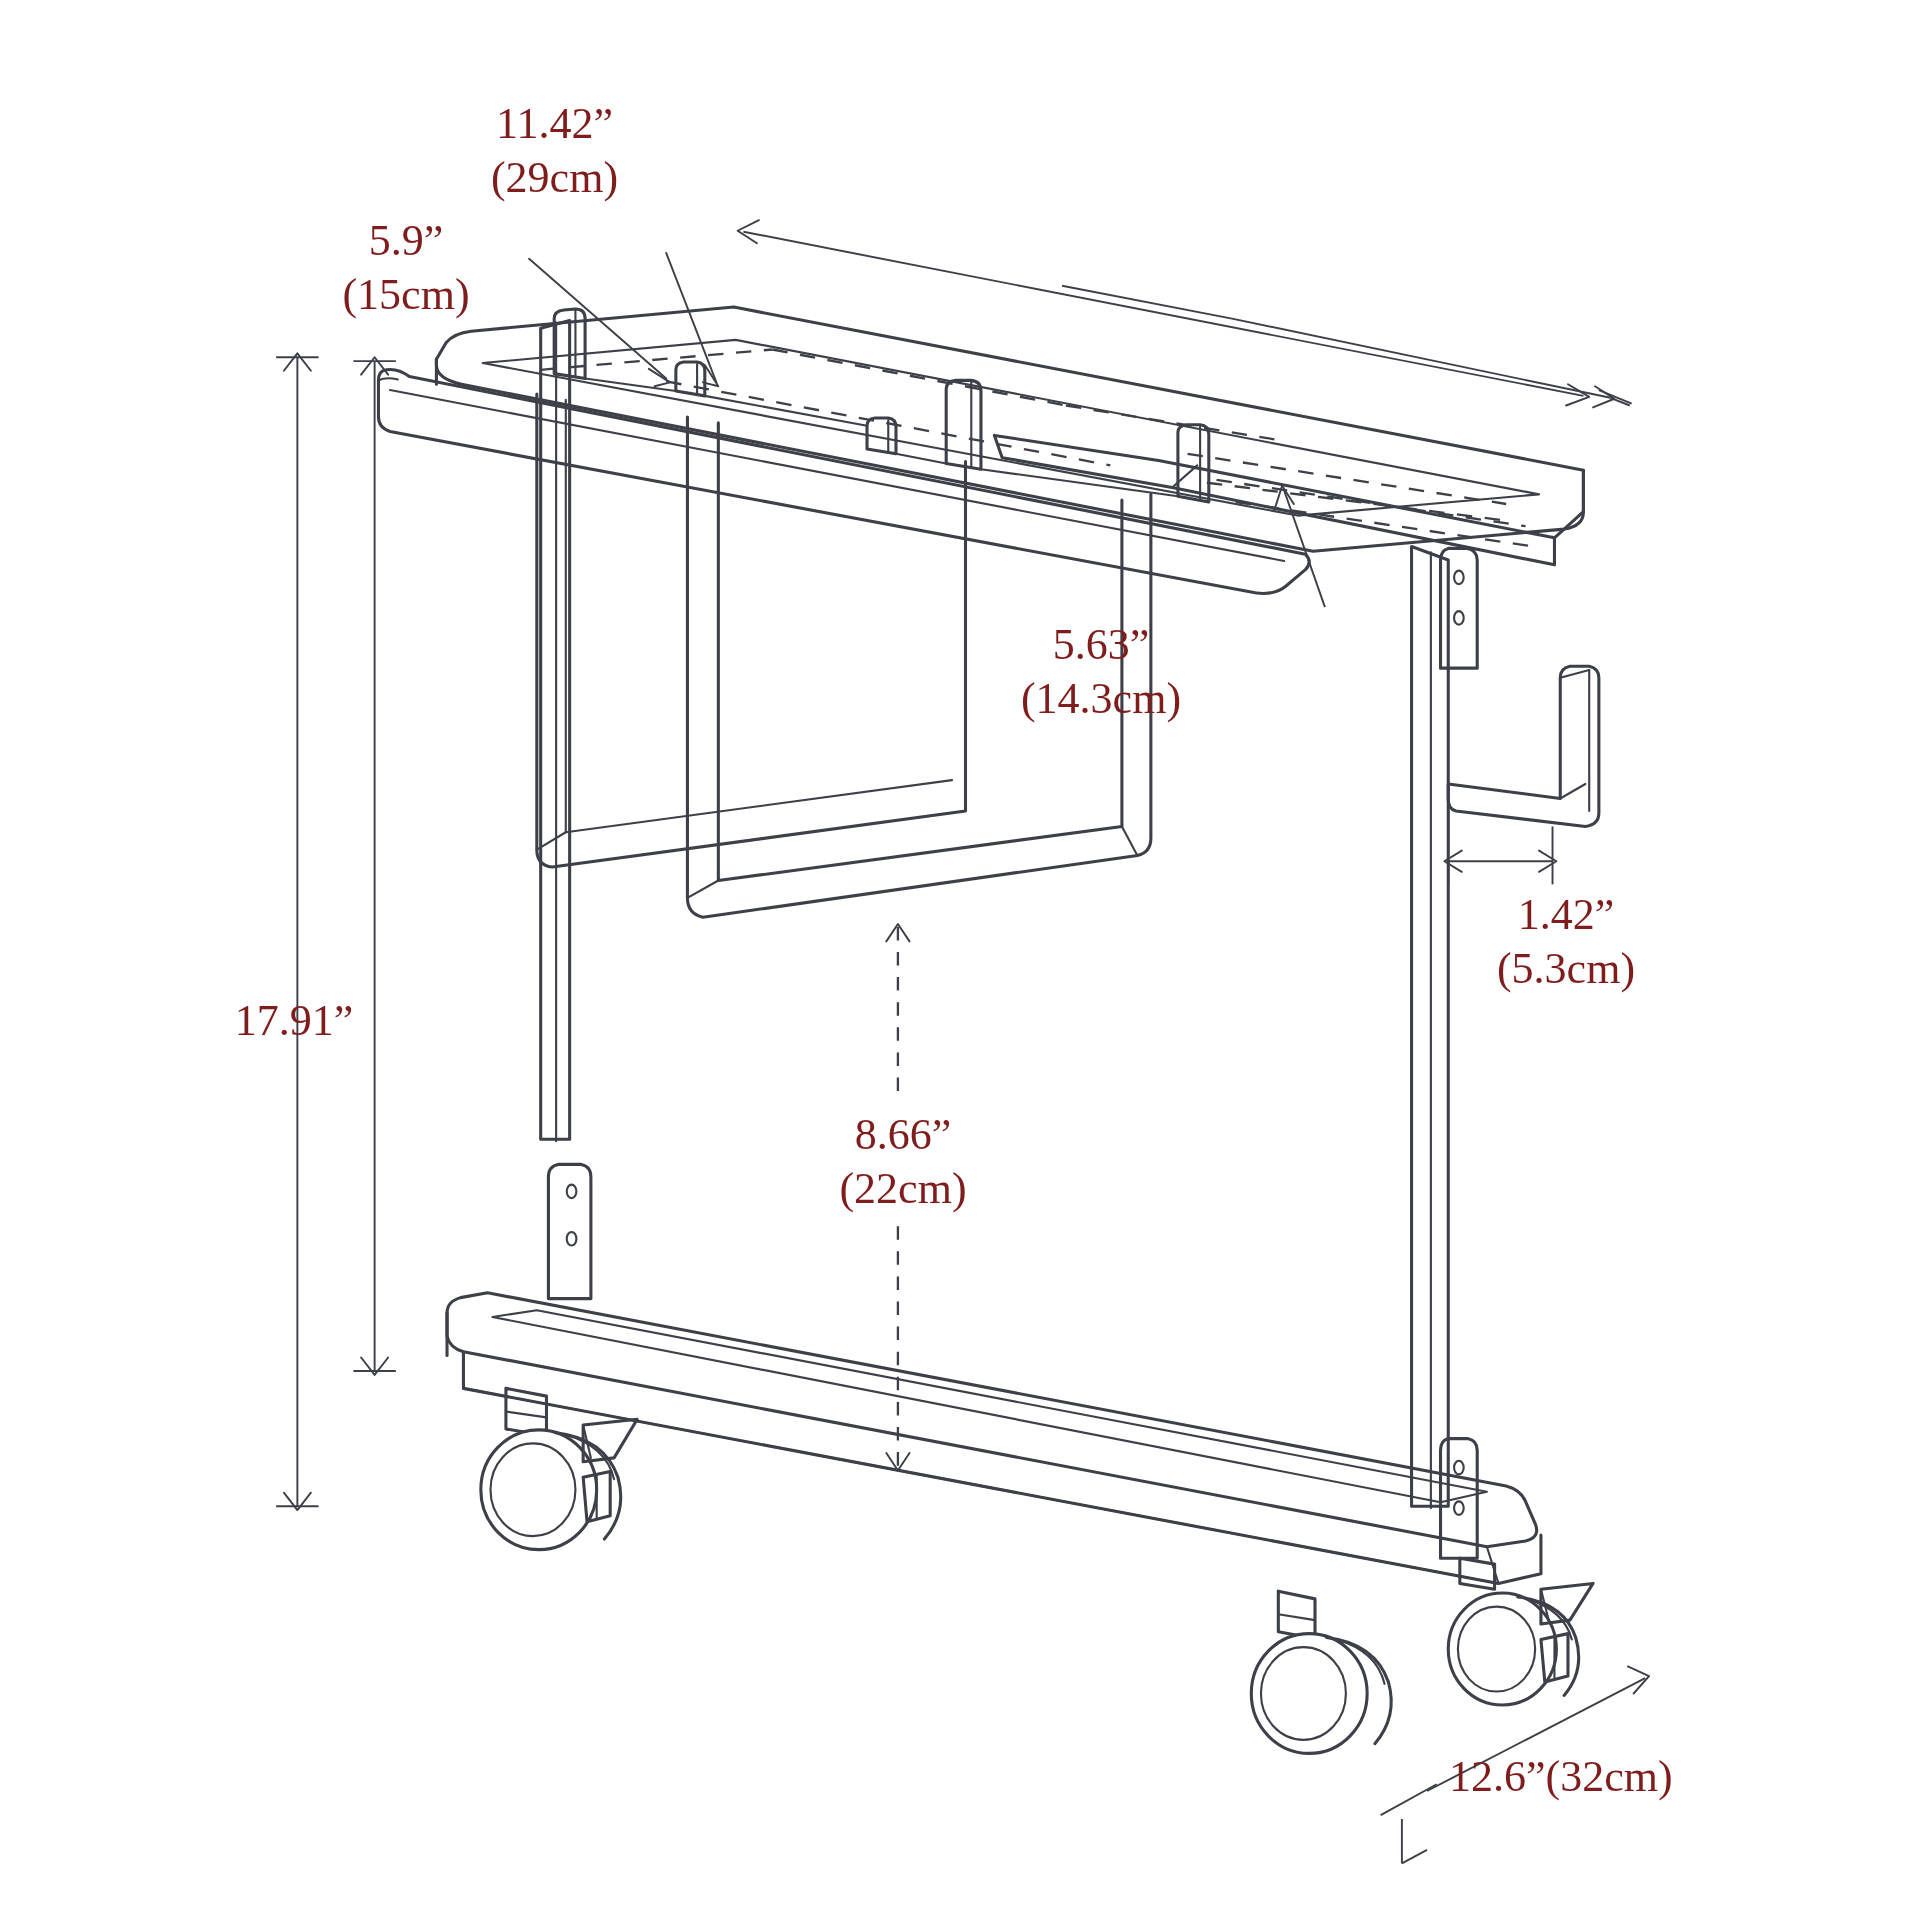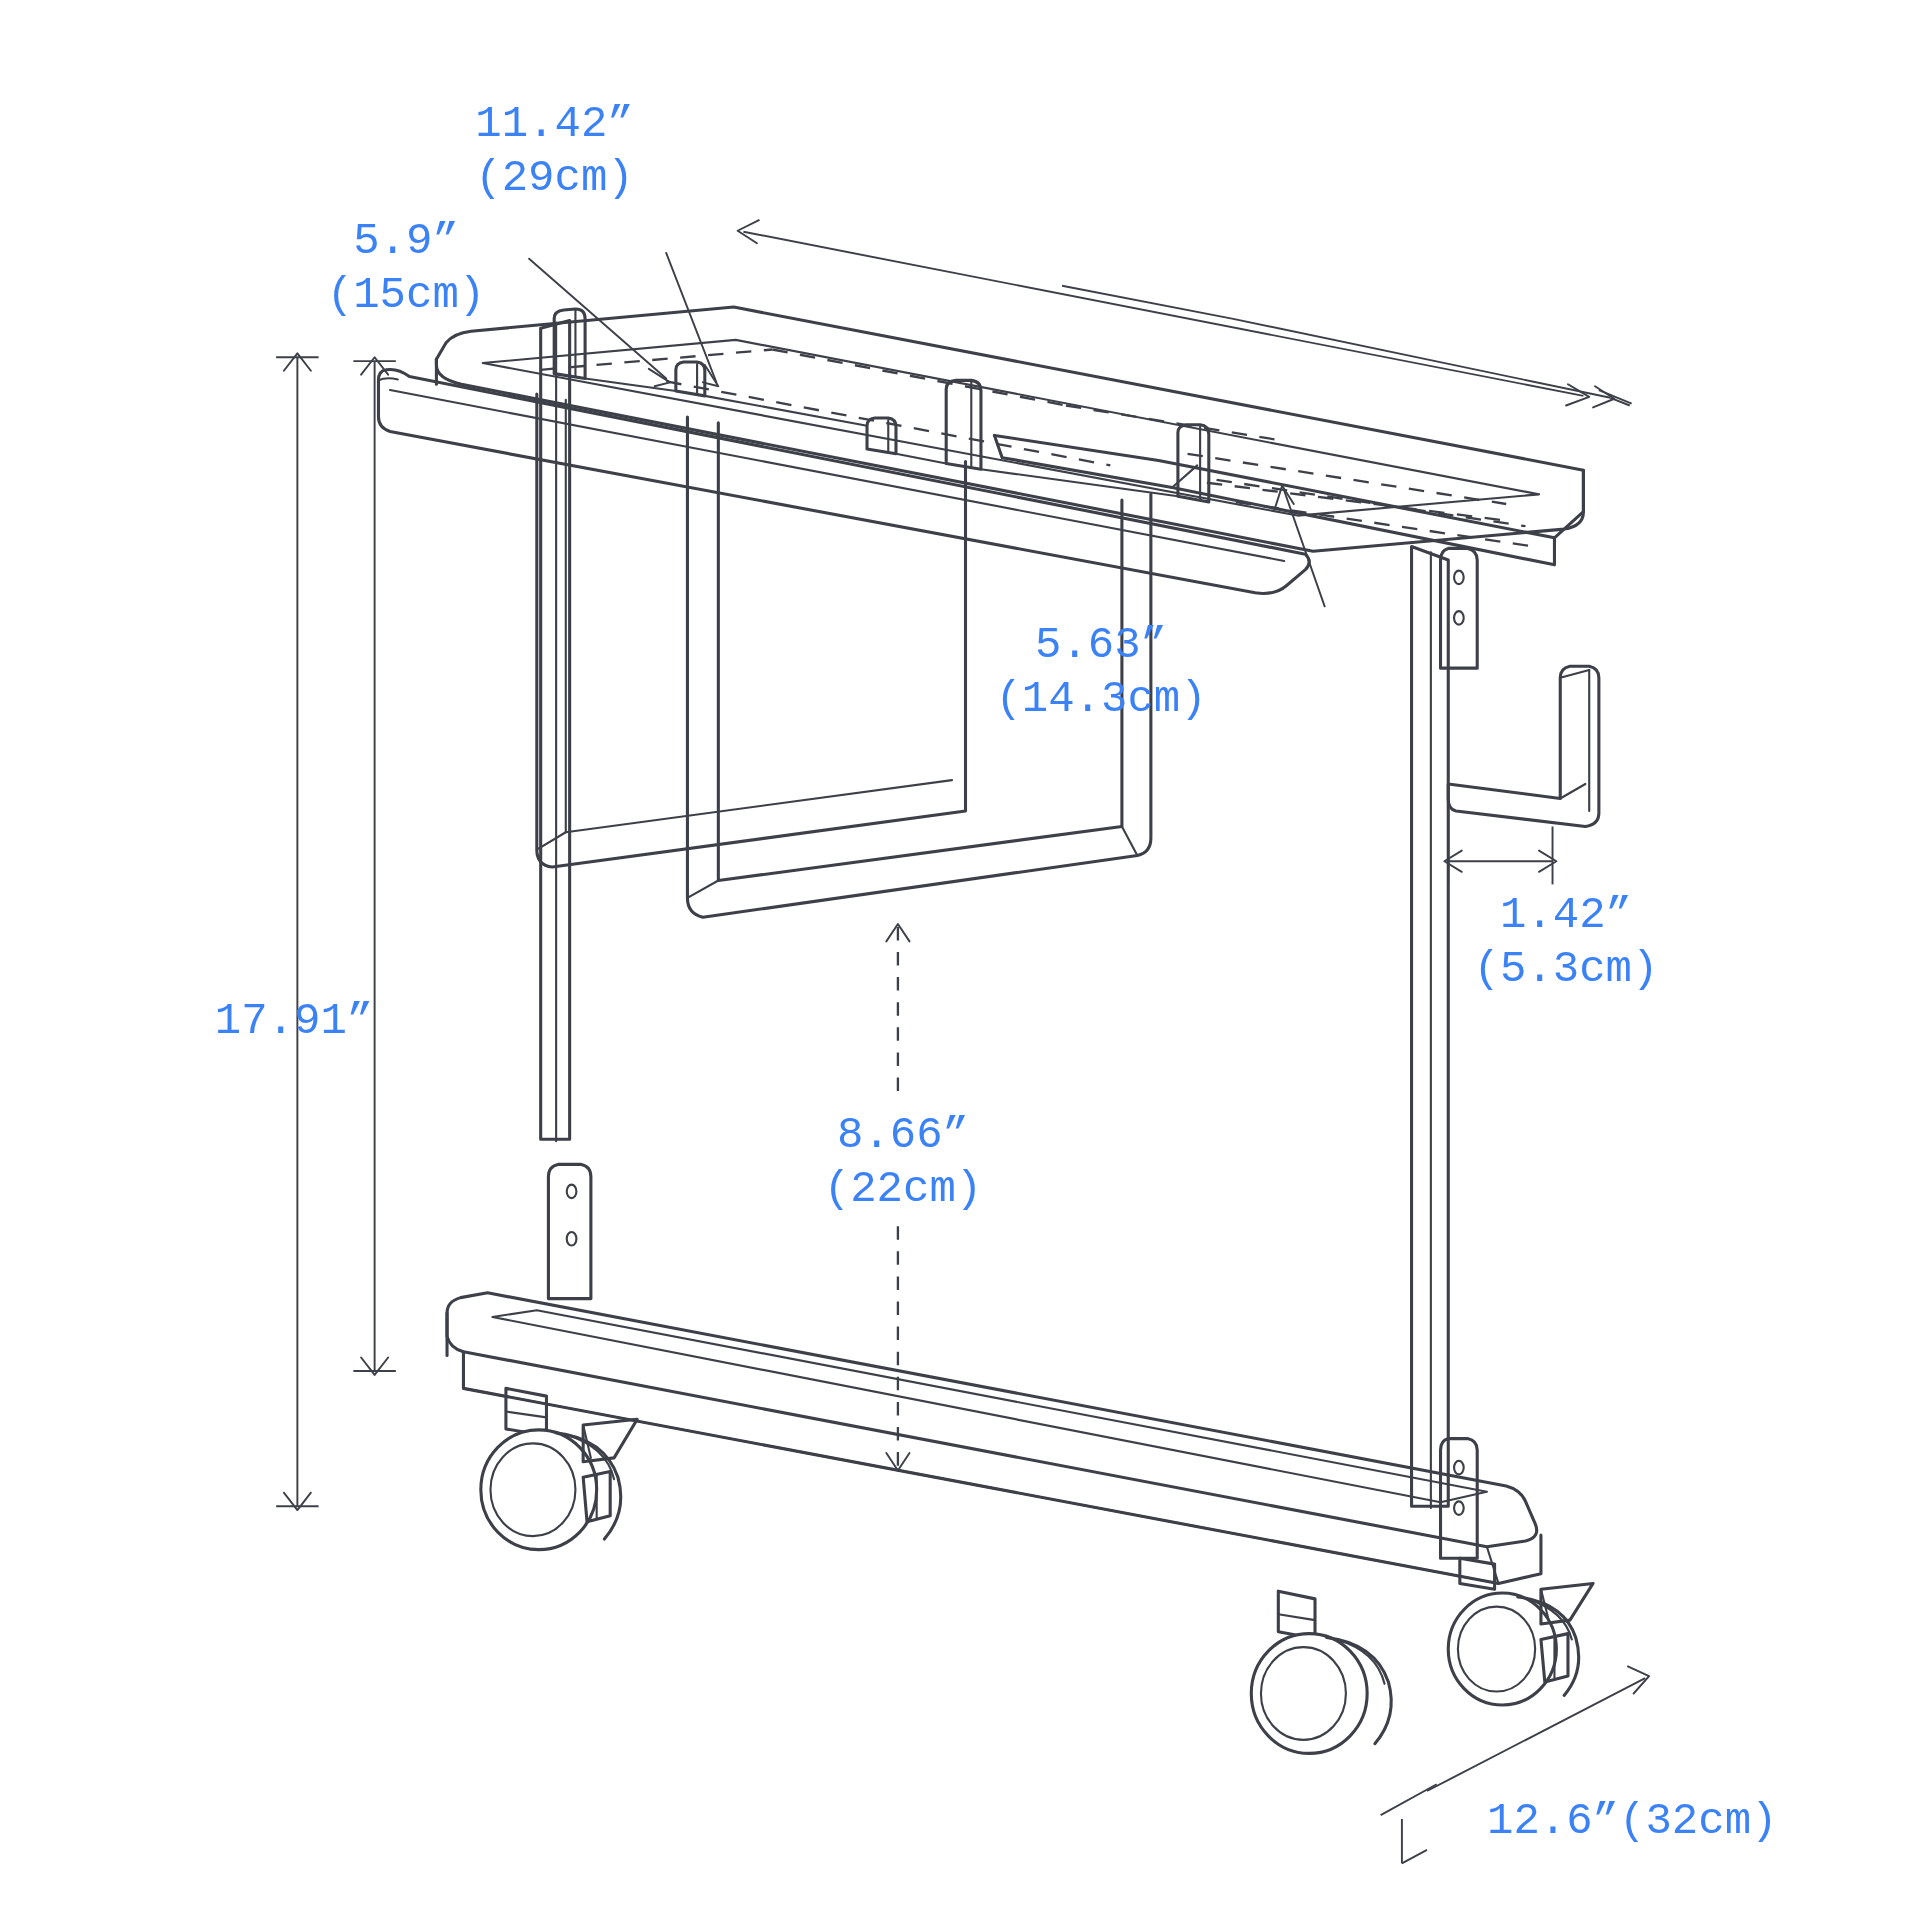--- a/index.html
+++ b/index.html
@@ -77,22 +77,22 @@
     stroke: #3e4049;
     stroke-width: 2.0;
     stroke-linecap: round;
     stroke-linejoin: round;
   }
   .fillwhite {
     fill: #ffffff;
   }
   .label-block {
     position: absolute;
-    font-family: Liberation Mono, monospace;
-    color: #3b82f6;
+    font-family: Liberation Serif, serif;
+    color: #7f1d1d;
     font-size: 44px;
     line-height: 54px;
     white-space: nowrap;
     user-select: none;
   }
   .label-block .l1,
   .label-block .l2 { display: block; }
   .lbl-center { text-align: center; }
   .lbl-left { text-align: left; }
 </style>
@@ -405,18 +405,18 @@
   <div class="label-block lbl-center" style="left:792px; top:1108px; width:222px;">
     <span class="l1">8.66”</span>
     <span class="l2">(22cm)</span>
   </div>
 
 
   <div class="label-block lbl-center" style="left:154px; top:994px; width:280px;">
     <span class="l1">17.91”</span>
   </div>
 
-  <div class="label-block lbl-left" style="left:1487px; top:1750px; width:406px;margin-top:44px;">
+  <div class="label-block lbl-left" style="left:1449px; top:1750px; width:406px;">
     <span class="l1">12.6”(32cm)</span>
   </div>
 
 </div>
 
 
 </body></html>

